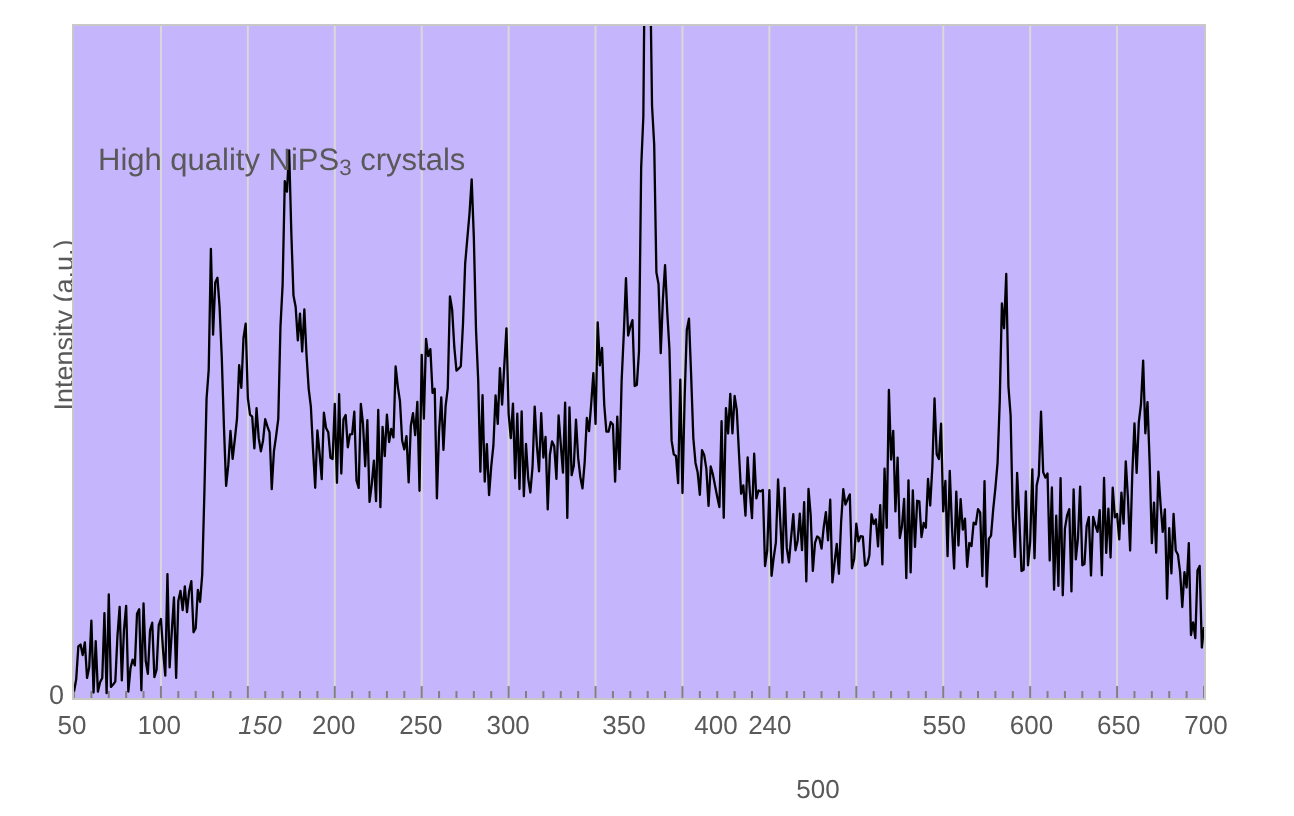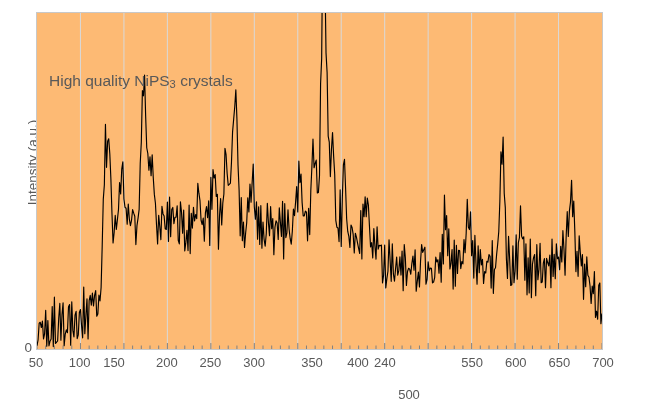--- a/index.html
+++ b/index.html
@@ -43,21 +43,21 @@
   }
   
   #plot {
     position: absolute;
     left: 36px;
     top: 12px;
     width: 567px;
     height: 338px;
     border: 1px solid #c8c8c8;
     box-sizing: border-box;
-    background: #fdba74;
+    background: #c4b5fd;
   }
   #gridlayer, #datalayer, #annotlayer {
     position: absolute;
     left: 0; top: 0;
     width: 100%; height: 100%;
   }
   #annotlayer { pointer-events: none; }
   
   #chart-annotation {
     position: absolute;
@@ -193,21 +193,21 @@
     <div id="annotlayer">
       <div id="chart-annotation">
         <span class="ln"><span>High quality NiPS</span><sub>3</sub><span> crystals</span></span>
       </div>
     </div>
   </div>
 
   <div id="xticks">
       <span style="left: 0px;">50</span>
       <span style="left: 43.6154px;">100</span>
-      <span style="left: 78px;">150</span>
+      <span style="left: 94px; font-style: italic;">150</span>
       <span style="left: 130.846px;">200</span>
       <span style="left: 174.462px;">250</span>
       <span style="left: 218.077px;">300</span>
       <span style="left: 276px;">350</span>
       <span style="left: 322px;">400</span>
       <span style="left: 348.923px;">240</span>
       <span style="left: 373px; margin-top: 32px;">500</span>
       <span style="left: 436.154px;">550</span>
       <span style="left: 479.769px;">600</span>
       <span style="left: 523.385px;">650</span>

